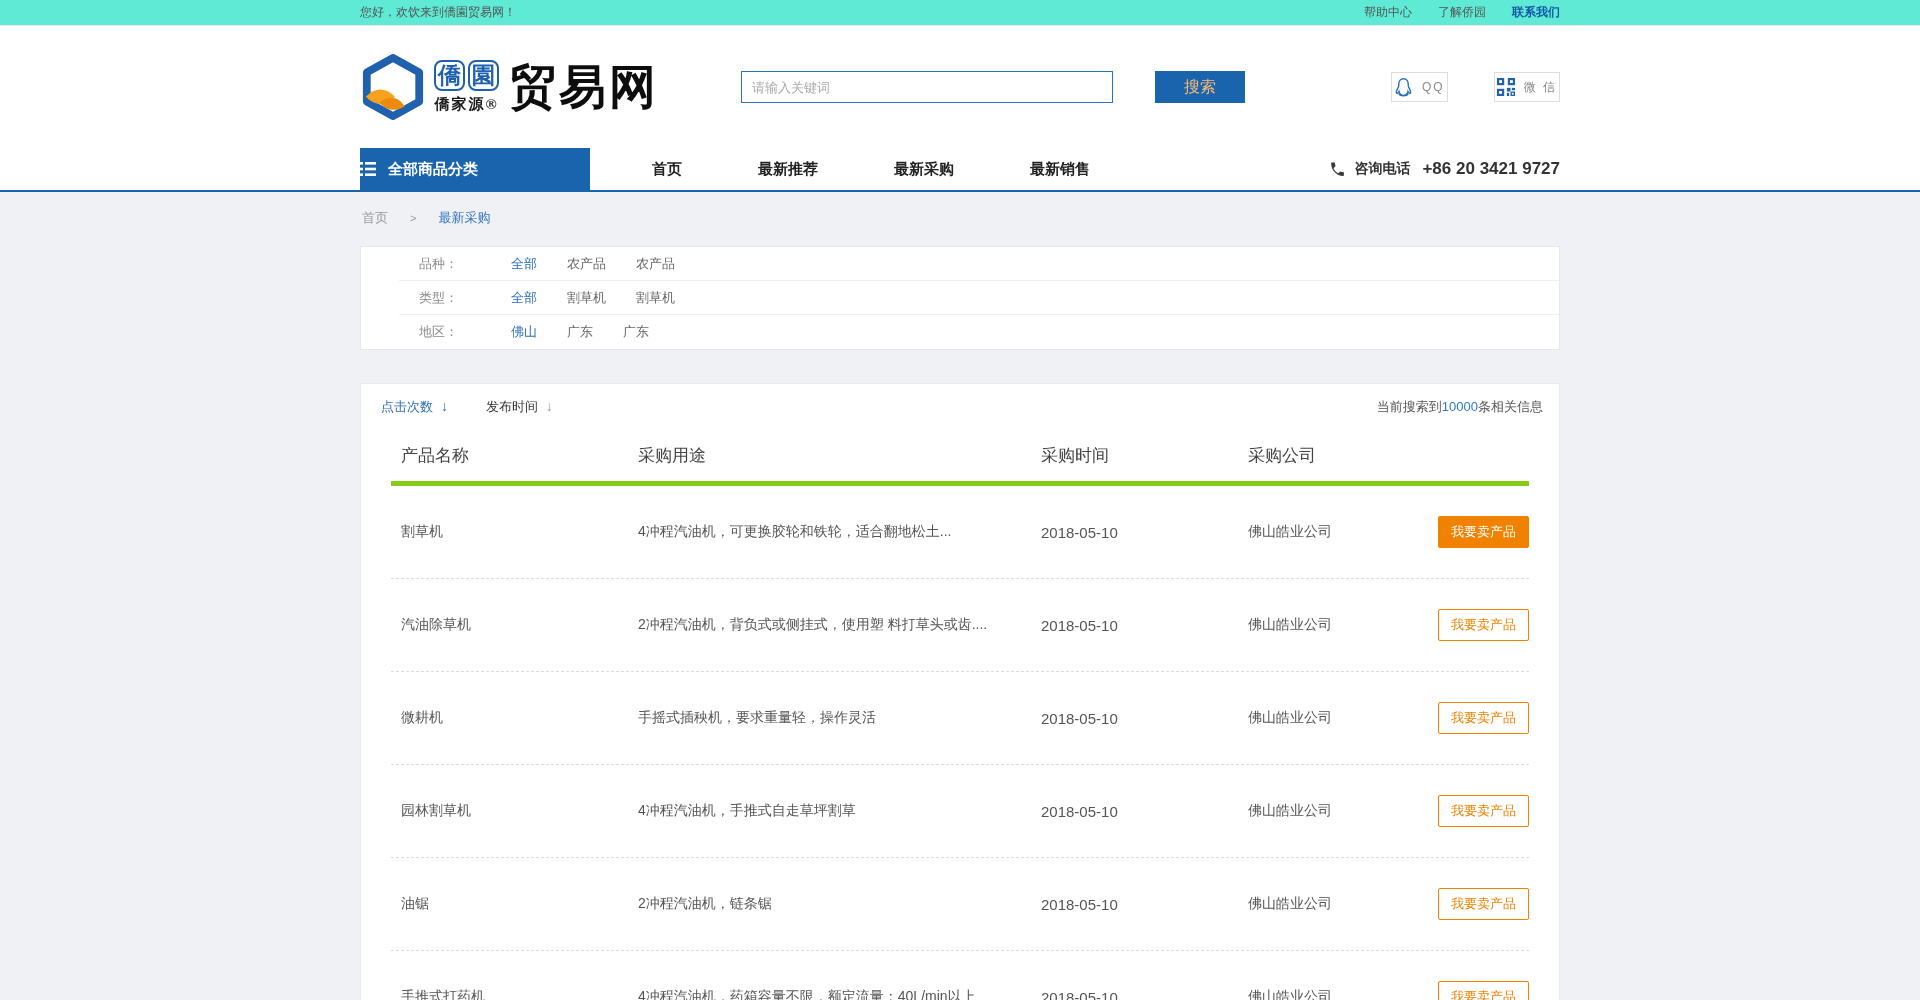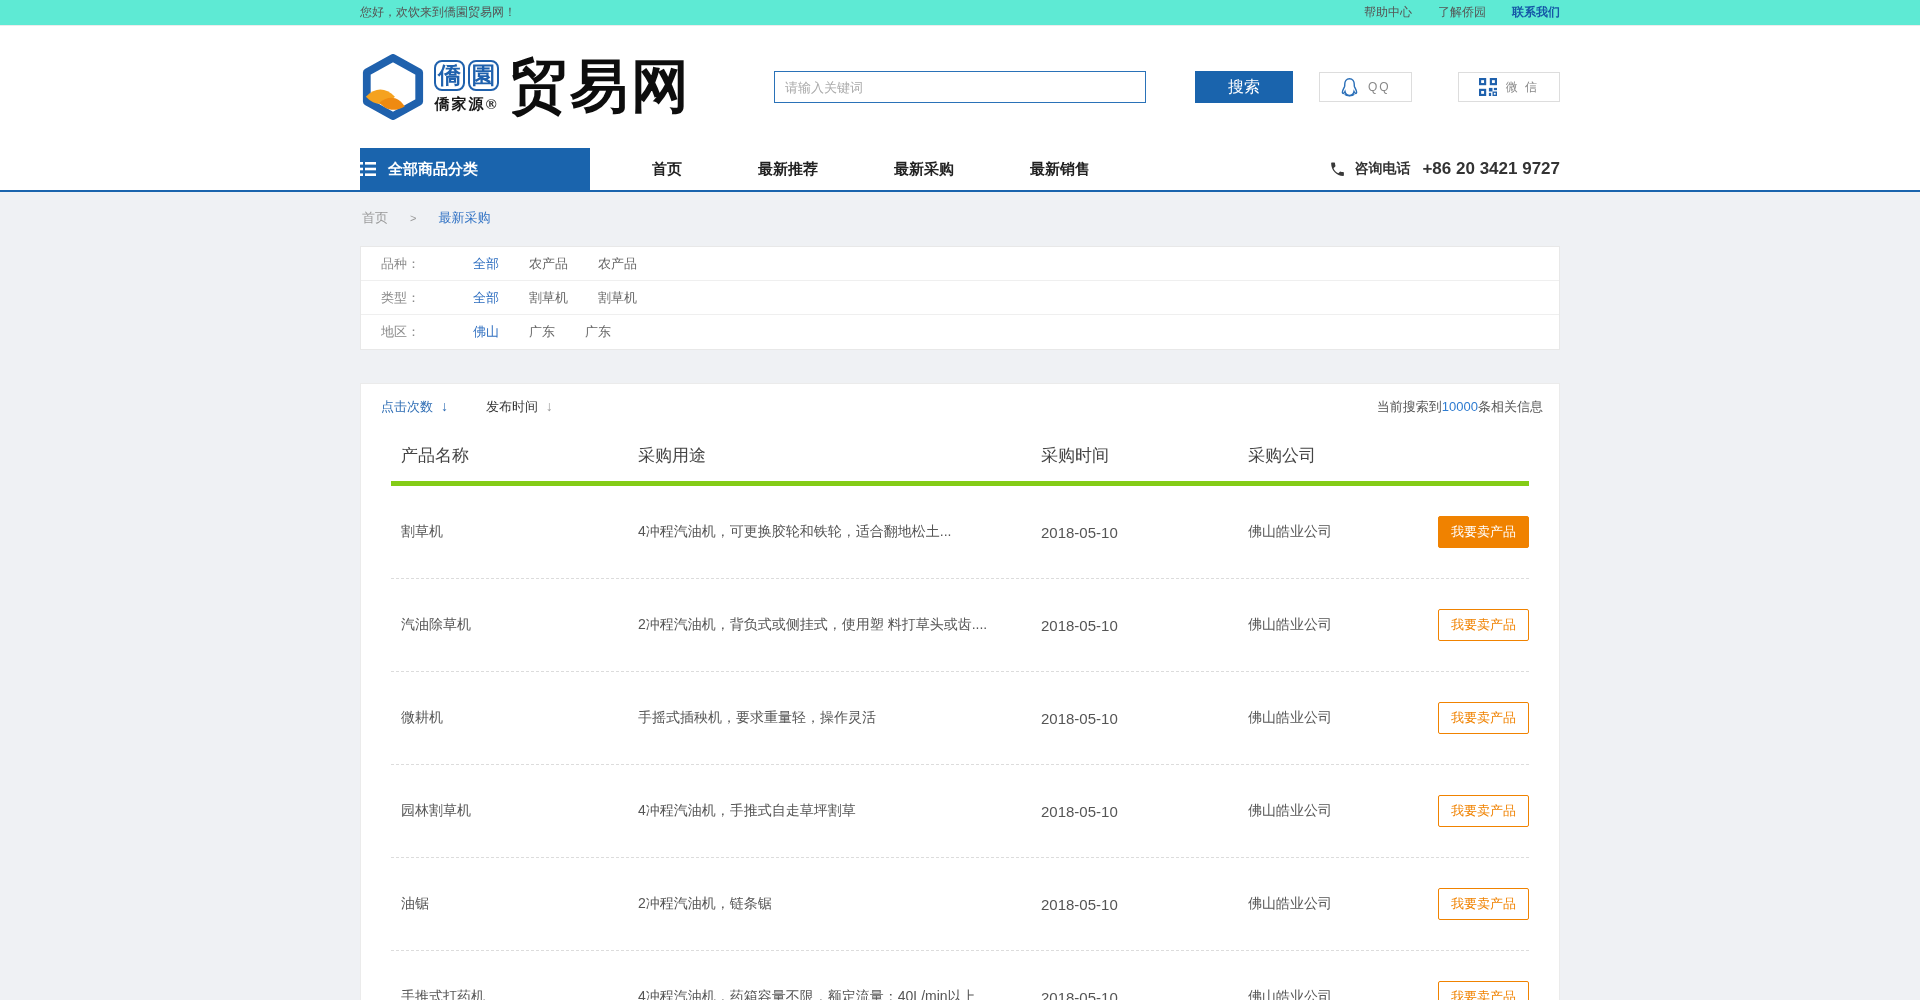--- a/index.html
+++ b/index.html
@@ -19,30 +19,30 @@
   .site-header { height:122px; background:#fff; }
   .header-inner { height:100%; display:flex; align-items:center; }
   .logo { display:flex; align-items:center; cursor:pointer; }
   .logo-mark { width:66px; height:66px; flex:0 0 auto; }
   .logo-mid { margin-left:8px; display:flex; flex-direction:column; align-items:center; }
   .logo-cn { display:flex; gap:3px; }
   .logo-cn b { color:#1f61ad; font-size:23px; font-weight:bold; border:2px solid #1f61ad;
     border-radius:8px; padding:1px 2px; line-height:1.1; }
   .logo-sub { margin-top:4px; font-family:"Liberation Serif","DejaVu Serif",serif;
     font-size:15px; font-weight:bold; color:#1a1a1a; letter-spacing:2px; }
-  .logo-site { margin-left:10px; font-size:58px; font-weight:900; color:#0d0d0d; letter-spacing:3px; }
+  .logo-site { margin-left:10px; font-size:47px; font-weight:900; color:#0d0d0d; letter-spacing:3px; }
   .search { display:flex; margin-left:82px;gap:42px; }
   .search input { width:372px; height:32px; border:1px solid #2a72b8; padding:0 10px;
     font-size:13px; color:#333; outline:none; }
   .search input::placeholder { color:#aaa; }
-  .search-btn { width:98px; height:32px; background:#1a64ad; color:#ffffff; border:none;
-    font-size:16px; cursor:pointer;margin-left:7px; }
+  .search-btn { width:90px; height:32px; background:#1a64ad; color:#fdba74; border:none;
+    font-size:16px; cursor:pointer; }
   .contact-boxes { margin-left:auto; display:flex; gap:46px; }
   .cbox { height:30px; border:1px solid #ddd; background:#fff; display:flex; align-items:center;
-    padding:0 20px; gap:9px; cursor:pointer; }
+    padding:0 2px; gap:9px; cursor:pointer; }
   .cbox .clabel { font-size:12px; color:#888; letter-spacing:2px; }
 
   
   .mainnav { height:44px; background:#fff; border-bottom:2px solid #1a64ad; }
   .nav-inner { height:100%; display:flex; align-items:stretch; }
   .cat-btn { width:230px; background:#1a64ad; color:#fff; display:flex; align-items:center;
     gap:12px; font-size:15px; font-weight:bold; cursor:pointer; }
   .nav-items { display:flex; align-items:stretch; margin-left:24px; }
   .nav-item { display:flex; align-items:center; padding:0 38px; font-size:15px; font-weight:bold;
     color:#222; text-decoration:none; cursor:pointer; }
@@ -52,21 +52,21 @@
 
   
   .page-bg { height:808px; background:#eff1f4; overflow:hidden; }
   .breadcrumb { display:flex; align-items:center; gap:22px; padding:17px 0 19px 2px; font-size:13px; }
   .bc-home { color:#999; text-decoration:none; cursor:pointer; }
   .bc-sep { color:#999; font-size:11px; }
   .bc-current { color:#3072c4; text-decoration:none; }
 
   
   .filter-box { background:#fff; border:1px solid #e8e8e8; }
-  .frow { height:34px; display:flex; align-items:center; padding:0 20px; border-bottom:1px solid #efefef; }
+  .frow { height:34px; display:flex; align-items:center; padding:0 20px; border-bottom:1px solid #efefef;margin-left:38px; }
   .frow:last-child { border-bottom:none; }
   .flabel { width:92px; font-size:13px; color:#8a8a8a; }
   .fopts { display:flex; }
   .fopt { font-size:13px; color:#666; margin-right:30px; text-decoration:none; cursor:pointer; }
   .fopt.active { color:#2f6fc0; }
 
   
   .listing-box { background:#fff; border:1px solid #ebebeb; margin-top:33px; min-height:615px; }
   .sortbar { height:46px; display:flex; align-items:center; padding:0 16px 0 20px; }
   .sort { font-size:13px; color:#333; margin-right:38px; text-decoration:none; cursor:pointer; }

